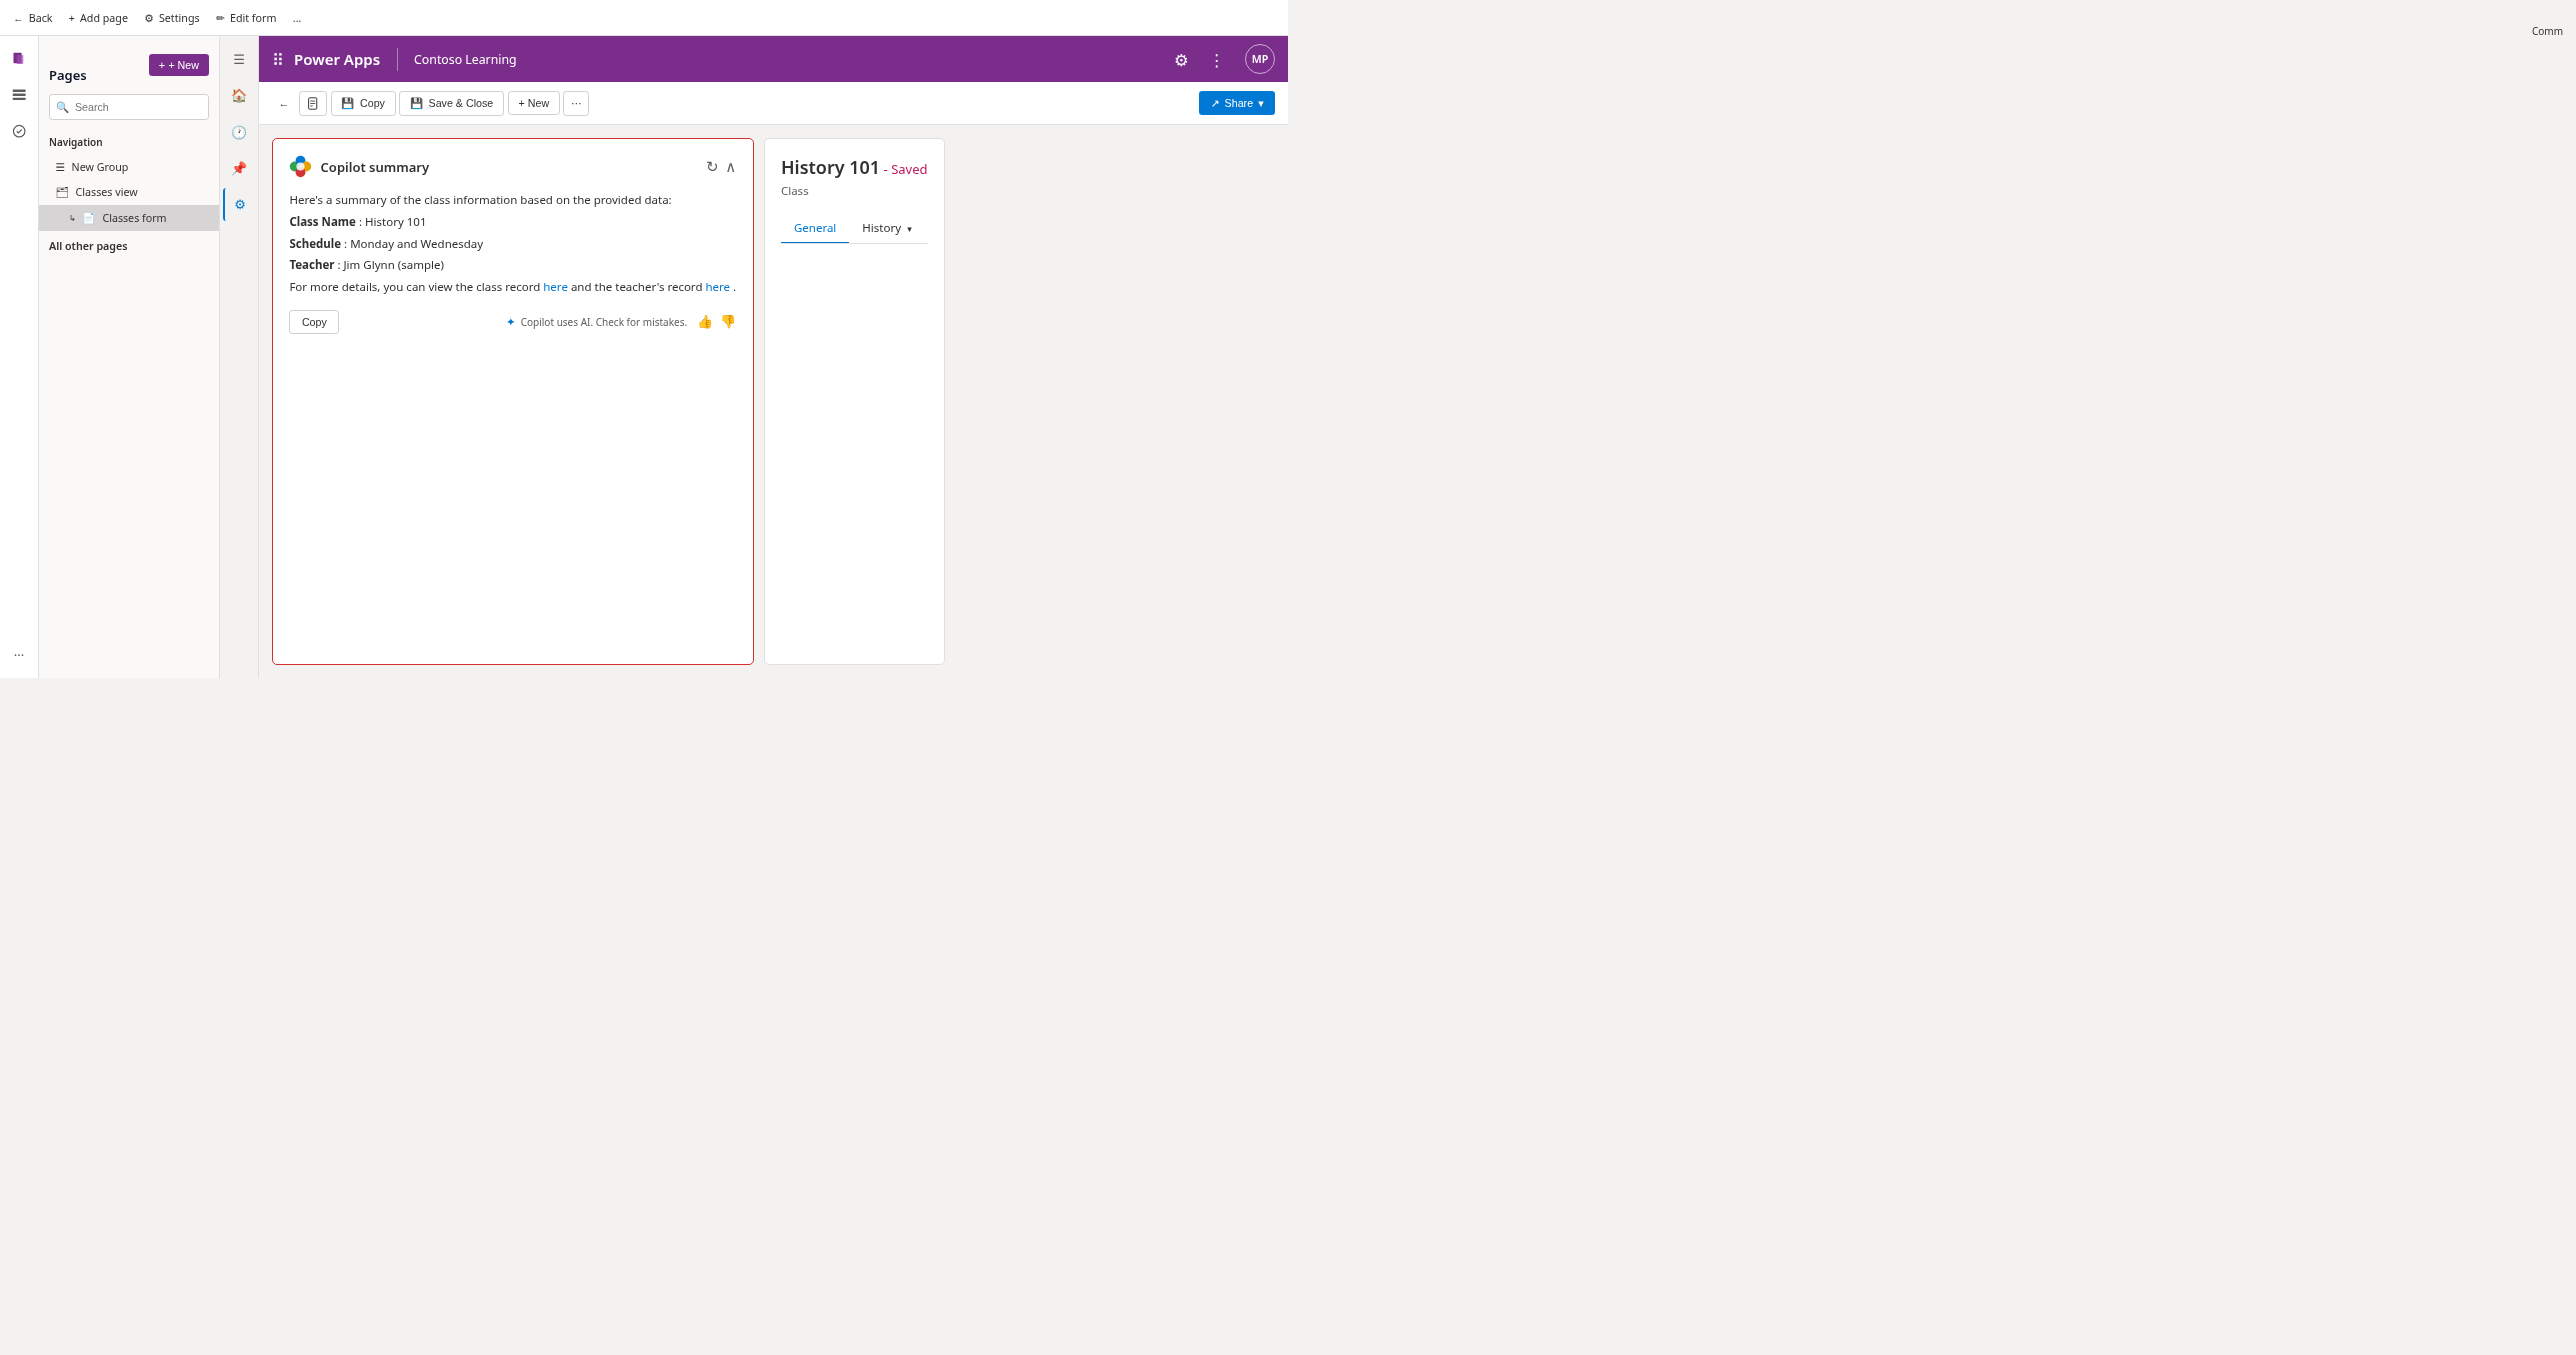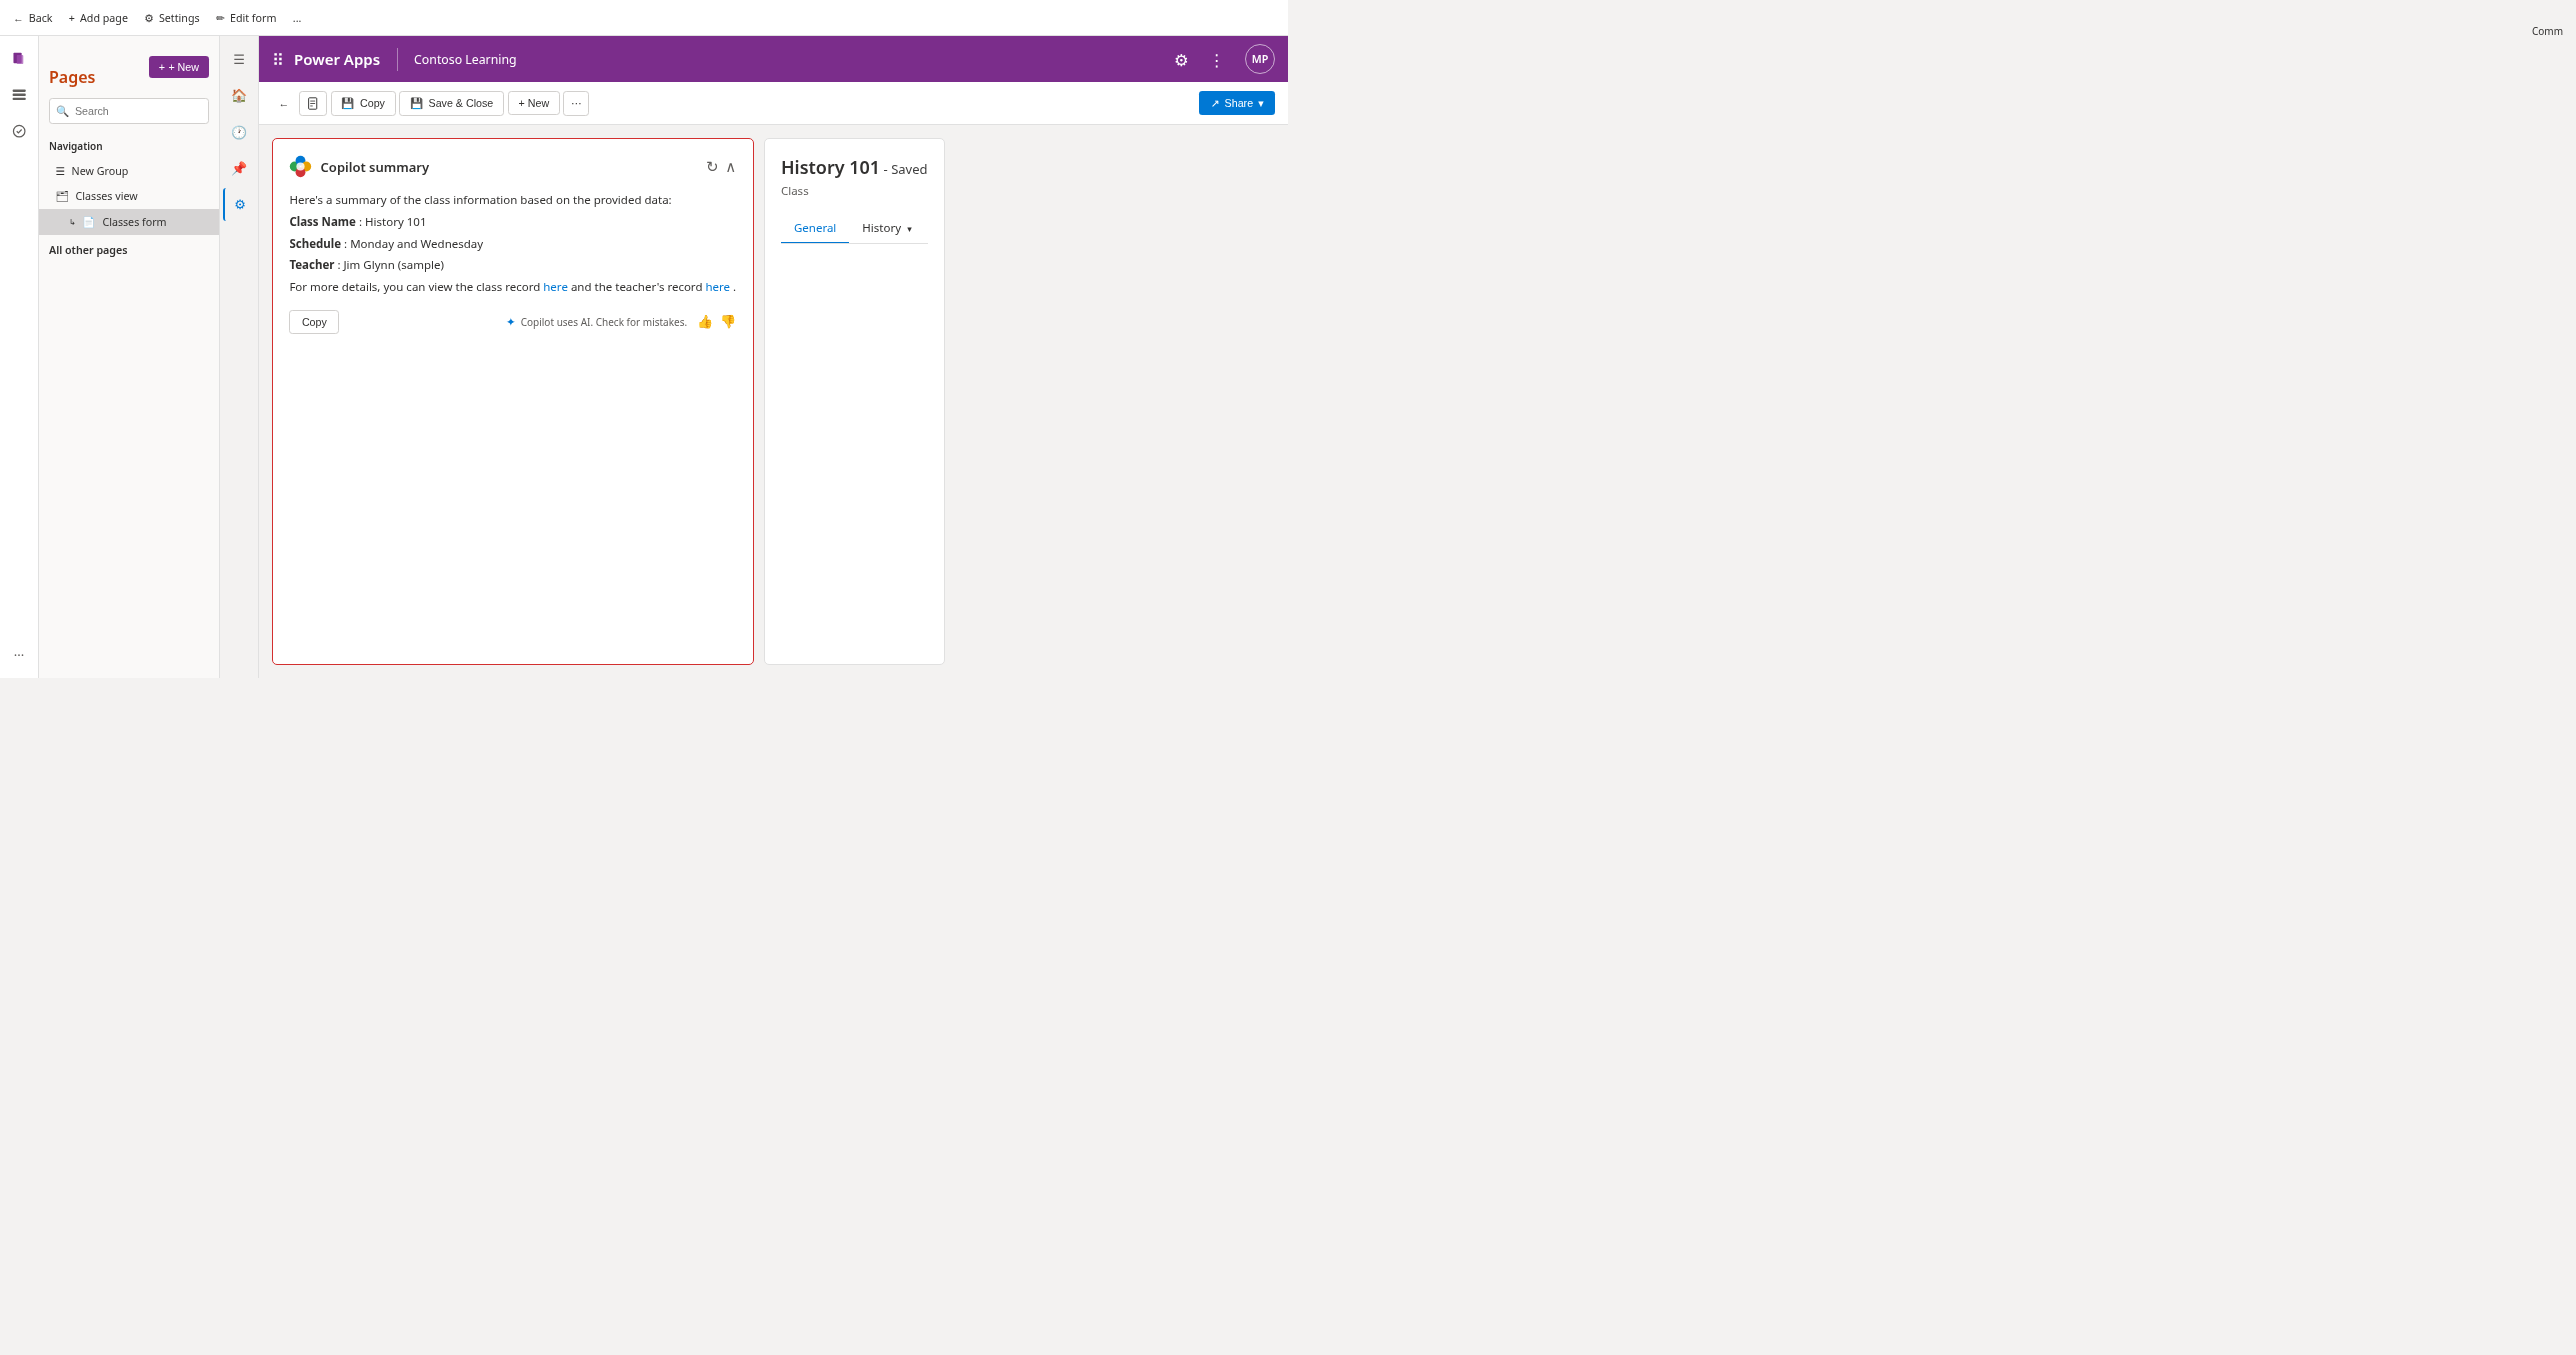--- a/index.html
+++ b/index.html
@@ -63,23 +63,23 @@
       padding: 10px 0;
     }
     .sidebar-header {
       display: flex;
       align-items: center;
       justify-content: space-between;
       padding: 0 10px;
       margin-bottom: 10px;
     }
     .sidebar-title {
-      font-size: 16px;
+      font-size: 13px;
       font-weight: 600;
-      color: #c2410c;
+      color: #0f172a;
       margin-top: 20px;
     }
     .new-btn {
       background: #7b2d8b;
       color: #fff;
       border: none;
       border-radius: 3.3px;
       padding: 5px 10px;
       font-size: 10.7px;
       cursor: pointer;
@@ -332,21 +332,21 @@
       padding: 16.4px;
       border: 0.8px solid #e0e0e0;
     }
     .record-title {
       font-size: 18px;
       font-weight: 600;
       color: #323130;
     }
     .record-saved {
       font-size: 13px;
-      color: #404040;
+      color: #be185d;
       font-weight: 400;
       text-align: right;
     }
     .record-subtitle {
       font-size: 11.5px;
       color: #605e5c;
       margin-top: 3.3px;
     }
     .record-tabs {
       display: flex;

